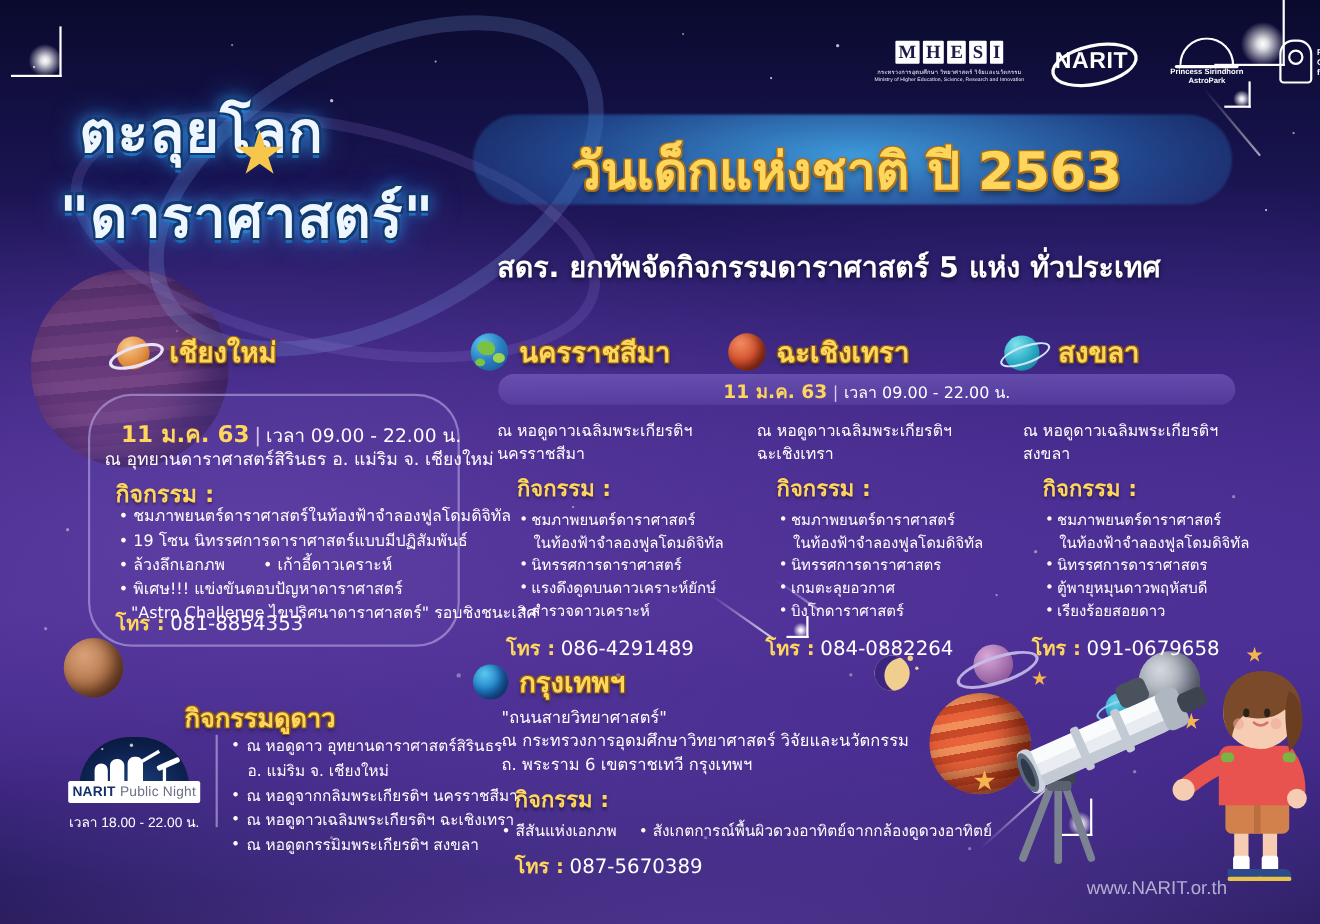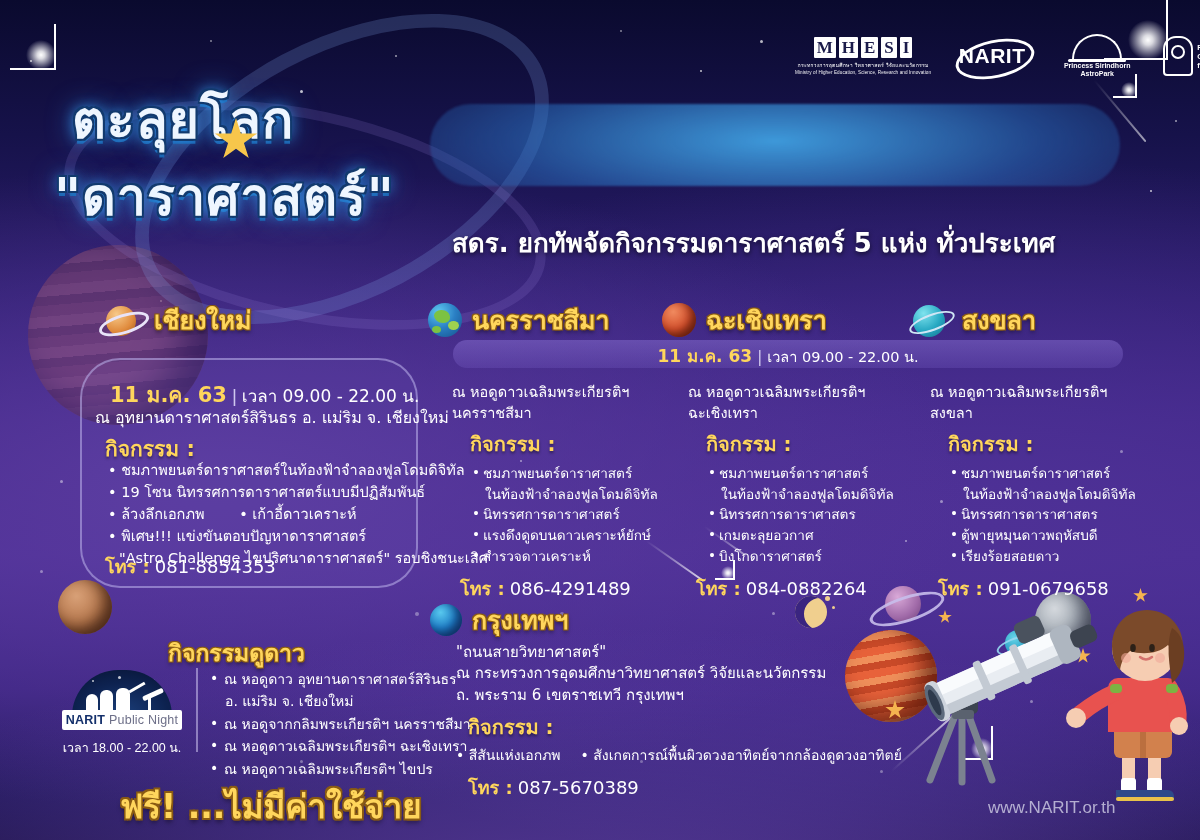--- a/index.html
+++ b/index.html
@@ -305,20 +305,21 @@
     border-radius:50%;transform:rotate(12deg);"></div>
 
   <div class="maintitle">
     <div class="line l1">ตะลุยโลก</div>
     <div class="line l2">"ดาราศาสตร์"</div>
   </div>
   <div class="titlestar" style="background:#f7c64b;clip-path:polygon(50% 0%,61% 35%,98% 35%,68% 57%,79% 91%,50% 70%,21% 91%,32% 57%,2% 35%,39% 35%);
     filter:drop-shadow(0 0 6px rgba(255,200,60,.9));"></div>
 
   <div class="headband"></div>
+  <div class="headline">วันเด็กแห่งชาติ ปี 2563</div>
   <div class="subhead">สดร. ยกทัพจัดกิจกรรมดาราศาสตร์ 5 แห่ง ทั่วประเทศ</div>
 
   <div class="cityhead" style="left:98px;top:300px;">
     <span style="position:relative;display:inline-block;width:46px;height:34px;">
       <span style="position:absolute;left:8px;top:3px;width:30px;height:30px;border-radius:50%;
         background:radial-gradient(circle at 35% 28%,#f7c98a,#e08b3d 58%,#9c5418 100%);"></span>
       <span style="position:absolute;left:0;top:11px;width:46px;height:14px;border:3px solid #e8e3f8;
         border-radius:50%;transform:rotate(-17deg);"></span>
     </span>
     <span class="name">เชียงใหม่</span>
@@ -468,23 +469,22 @@
       <span class="a">NARIT</span>
       <span class="b">Public Night</span>
     </div>
   </div>
   <div class="pnhours">เวลา 18.00 - 22.00 น.</div>
   <div class="sgdivider"></div>
   <ul class="sglist">
     <li><span>ณ หอดูดาว อุทยานดาราศาสตร์สิรินธร</span><span class="c">อ. แม่ริม จ. เชียงใหม่</span></li>
     <li><span>ณ หอดูจากกลิมพระเกียรติฯ นครราชสีมา</span></li>
     <li><span>ณ หอดูดาวเฉลิมพระเกียรติฯ ฉะเชิงเทรา</span></li>
-    <li><span>ณ หอดูดาวเฉลิมพระเกียรติฯ ไขปร</span></li>
+    <li><span>ณ หอดูตกรรมิมพระเกียรติฯ สงขลา</span></li>
   </ul>
-  <div class="freeline">ฟรี! ...ไม่มีค่าใช้จ่าย</div>
 
   <div class="scene">
     <svg viewBox="0 0 300 220" width="300" height="220" aria-hidden="true">
 
       <g stroke="#7b8290" stroke-width="7" stroke-linecap="round" fill="none">
         <line x1="58" y1="108" x2="30" y2="180"></line>
         <line x1="62" y1="108" x2="62" y2="182"></line>
         <line x1="66" y1="108" x2="92" y2="180"></line>
       </g>
       <rect x="48" y="92" width="30" height="22" rx="5" fill="#3c4450"></rect>

